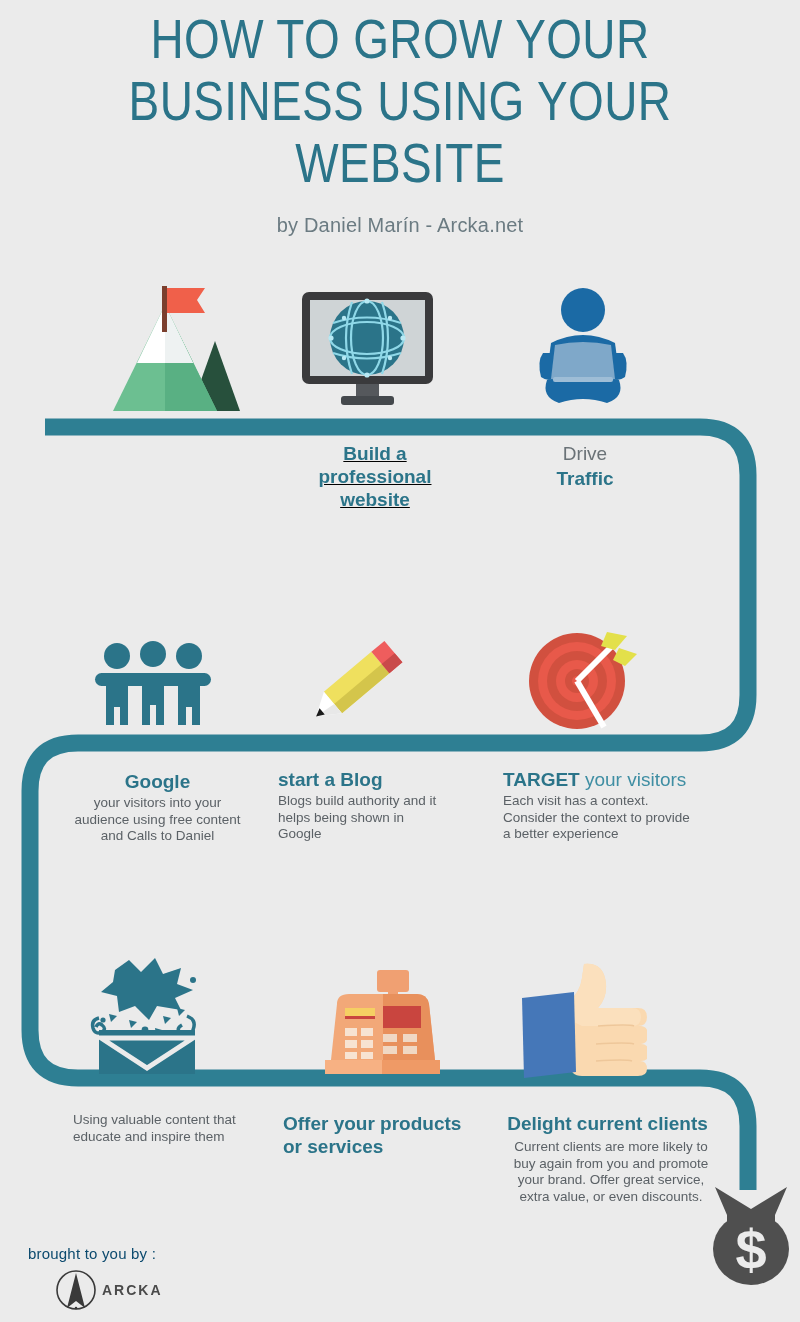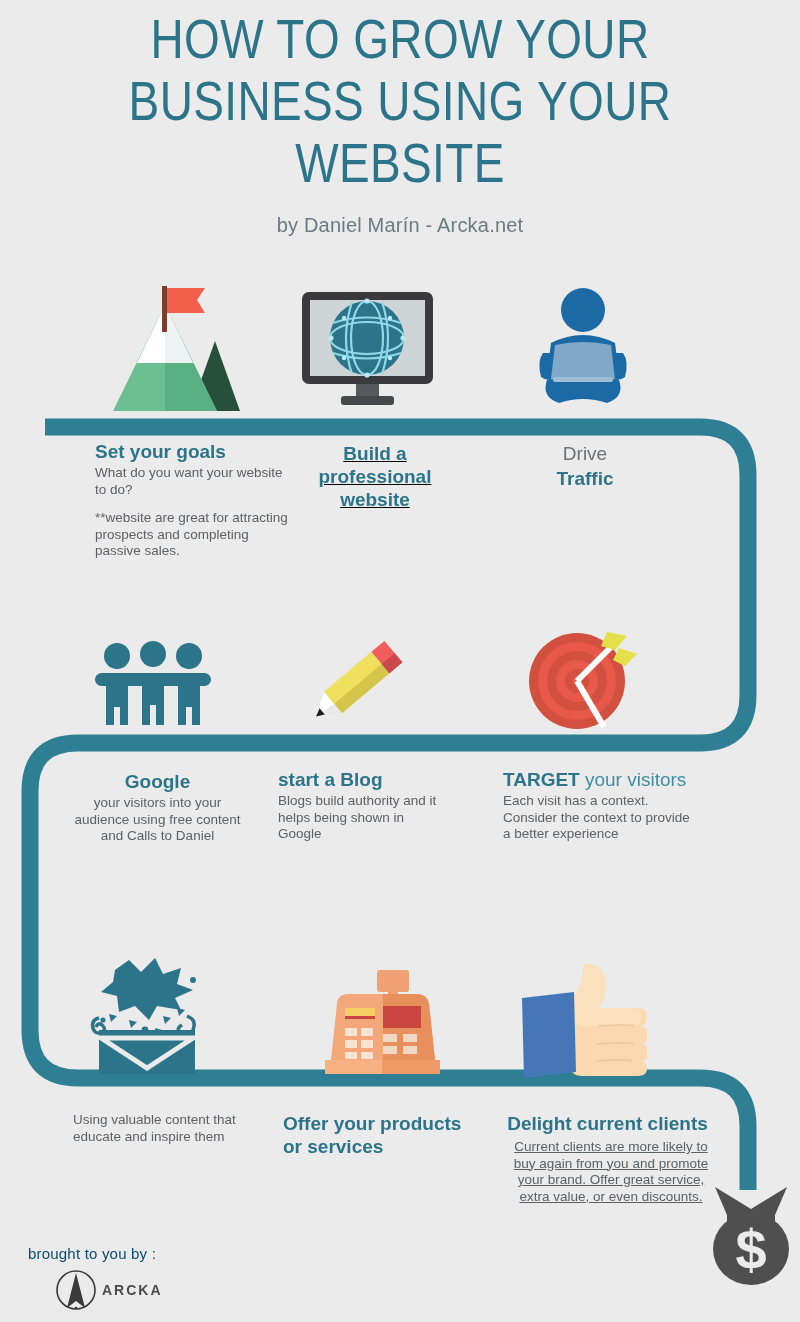--- a/index.html
+++ b/index.html
@@ -75,27 +75,20 @@
       <div>WEBSITE</div>
     </div>
     <div class="byline">by Daniel Marín - Arcka.net</div>
   </div>
 
   <svg class="snake" viewBox="0 0 800 1322">
 
     <path d="M 45 427 L 700 427 Q 748 427 748 475 L 748 695 Q 748 743 700 743 L 78 743 Q 30 743 30 791 L 30 1030 Q 30 1078 78 1078 L 700 1078 Q 748 1078 748 1126 L 748 1190" fill="none" stroke="#2e7f93" stroke-width="17" stroke-linecap="butt"></path>
   </svg>
 
-  <div class="step" style="left:95px; top:440px; width:200px;">
-    <div class="step-head">Set your goals</div>
-    <div class="step-body">
-      <p>What do you want your website to do?</p>
-      <p>**website are great for attracting prospects and completing passive sales.</p>
-    </div>
-  </div>
   <svg class="step-icon" style="left:105px; top:283px;" width="135" height="130" viewBox="0 0 135 130">
     <polygon points="88,52 110,52 110,128 88,128" fill="#2e7d52" opacity="0"></polygon>
     <polygon points="110,58 135,128 85,128" fill="#27503c"></polygon>
     <polygon points="60,22 112,128 8,128" fill="#6cbf91"></polygon>
     <polygon points="60,22 112,128 60,128" fill="#59b083"></polygon>
     <polygon points="60,22 88,80 32,80" fill="#ffffff"></polygon>
     <polygon points="60,22 88,80 60,80" fill="#eef2f2"></polygon>
     <rect x="57" y="3" width="5" height="46" fill="#7b3f2e"></rect>
     <path d="M62 5 L100 5 L92 17 L100 30 L62 30 Z" fill="#f0604a"></path>
   </svg>
@@ -256,21 +249,21 @@
         <rect x="78" y="66" width="14" height="8"></rect>
       <rect x="58" y="78" width="14" height="8"></rect>
         <rect x="78" y="78" width="14" height="8"></rect>
     </g>
     <rect x="0" y="92" width="115" height="14" fill="#f7b183"></rect>
     <rect x="57" y="92" width="58" height="14" fill="#ef9a66"></rect>
   </svg>
 
   <div class="step" style="left:500px; top:1112px; width:215px;text-align:center;">
     <div class="step-head">Delight current clients</div>
-    <div class="step-body" style="margin-left:7px; margin-top:4px;text-decoration:underline;">
+    <div class="step-body" style="margin-left:7px; margin-top:4px;">
       <p>Current clients are more likely to buy again from you and promote your brand. Offer great service, extra value, or even discounts.</p>
     </div>
   </div>
   <svg class="step-icon" style="left:522px; top:960px;" width="125" height="118" viewBox="0 0 125 118">
     <path d="M62 4 Q82 2 84 24 Q85 38 76 48 L116 48 Q125 48 125 57 Q125 66 116 66 L118 66 Q126 66 126 75 Q126 84 118 84 L119 84 Q127 84 127 93 Q127 101 119 101 L118 101 Q125 101 125 109 Q125 116 116 116 L60 116 Q48 116 48 104 L48 40 Q58 32 60 18 Z" fill="#fad9b0"></path>
     <path d="M62 4 Q82 2 84 24 Q85 38 76 48 L110 48 Q119 48 119 57 Q119 66 110 66 L60 66 L48 60 L48 40 Q58 32 60 18 Z" fill="#fbe0bd"></path>
     <g stroke="#eec79a" stroke-width="1.6" fill="none">
       <path d="M76 66 Q108 64 112 66"></path>
       <path d="M74 84 Q106 82 112 84"></path>
       <path d="M74 101 Q104 99 110 101"></path>

